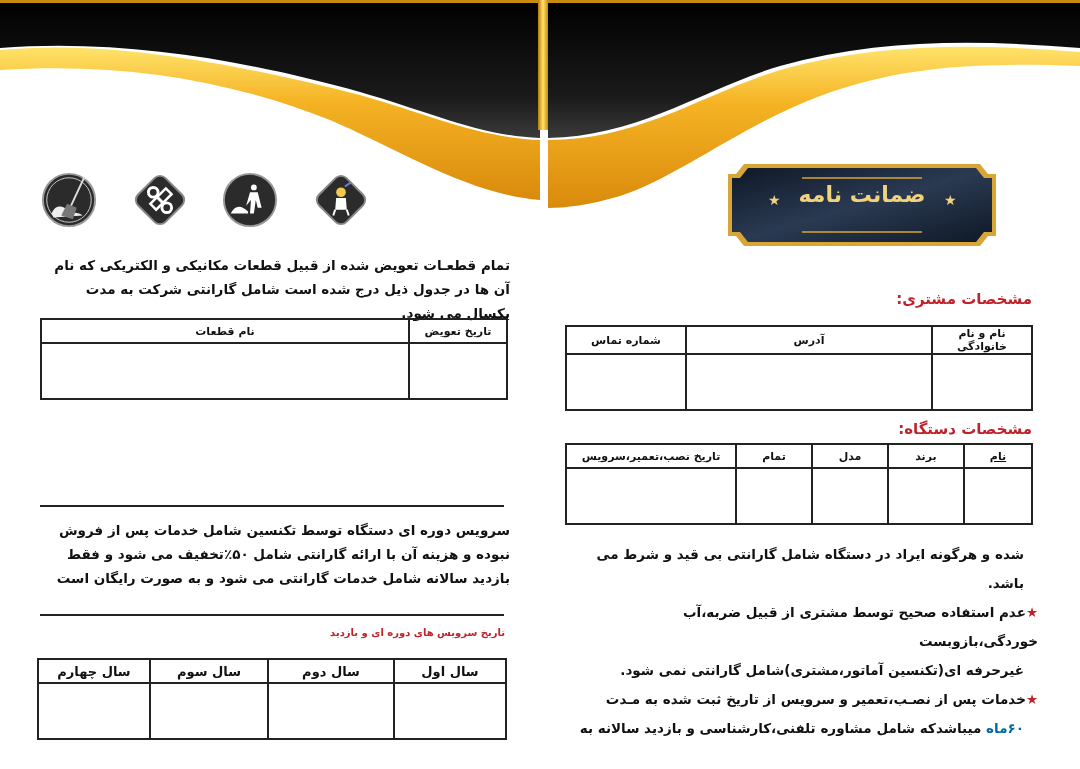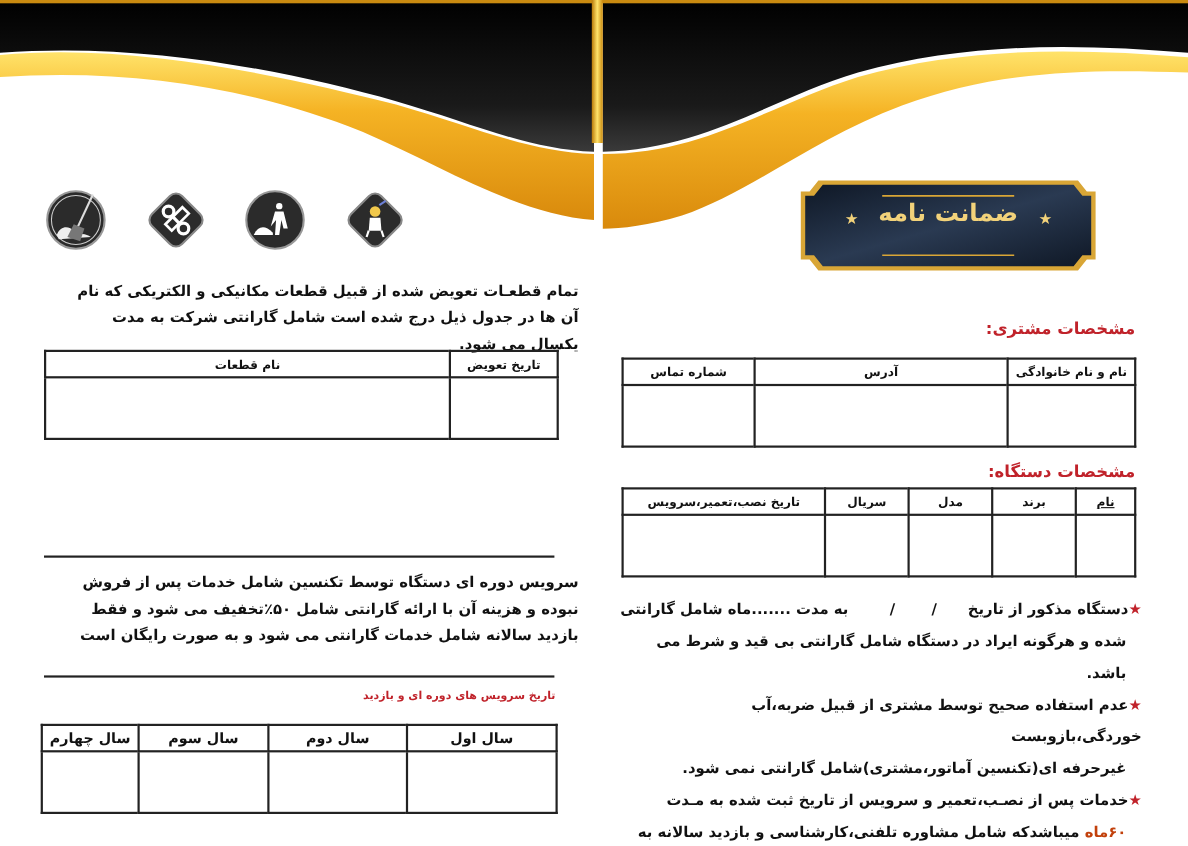--- a/index.html
+++ b/index.html
@@ -12,21 +12,21 @@
 
     .page { position: absolute; top: 0; height: 769px; }
     .page-left { left: 0; width: 540px; }
 
     
     .icons { position: absolute; left: 40px; top: 168px; width: 330px; height: 64px; display: flex; justify-content: space-between; align-items: center; }
     .icon-badge { width: 58px; height: 58px; display: flex; align-items: center; justify-content: center; }
     .icon-badge svg { width: 58px; height: 58px; }
 
     
-    .rtl { direction: rtl; text-align: right; margin-left: 16px; }
+    .rtl { direction: rtl; text-align: right; }
     .para { position: absolute; font-weight: bold; font-size: 13.5px; line-height: 24px; }
     .para.red { color: #c0222a; }
 
     .hr { position: absolute; height: 2px; background: #222; }
 
     table.form { position: absolute; border-collapse: collapse; direction: rtl; }
     table.form th, table.form td { border: 2px solid #222; }
     table.form th { font-size: 11px; font-weight: bold; height: 24px; text-align: center; }
     table.form td { height: 56px; }
 
@@ -34,21 +34,21 @@
 
     
     .title-badge { position: absolute; left: 722px; top: 158px; width: 280px; height: 94px; }
     .title-badge svg { position: absolute; left: 0; top: 0; }
     .title-text { position: absolute; left: 0; top: 24px; width: 280px; text-align: center; direction: rtl;
       color: #f2d27a; font-size: 22px; font-weight: bold; letter-spacing: 1px; }
     .title-star { position: absolute; top: 34px; color: #f2d27a; font-size: 14px; }
 
     .bullets { position: absolute; left: 568px; top: 540px; width: 470px; direction: rtl; text-align: right; font-weight: bold; font-size: 13.5px; line-height: 29px; }
     .bullet-star { color: #c0222a; }
-    .accent-red { color: #c2410c; }
+    .accent-red { color: #0369a1; }
     .indent { padding-right: 14px; }
   </style>
 </head>
 <body>
 
 <svg class="deco" viewBox="0 0 1080 260" xmlns="http://www.w3.org/2000/svg">
   <defs>
     <linearGradient id="blk" x1="0" y1="0" x2="0" y2="1">
       <stop offset="0" stop-color="#000"></stop>
       <stop offset="0.7" stop-color="#1a1a1a"></stop>
@@ -133,21 +133,21 @@
 
   <div class="para rtl" style="left:38px; top:518px; width:472px;">سرویس دوره ای دستگاه توسط تکنسین شامل خدمات پس از فروش نبوده و هزینه آن با ارائه گارانتی شامل ۵۰٪تخفیف می شود و فقط بازدید سالانه شامل خدمات گارانتی می شود و به صورت رایگان است</div>
 
   <div class="hr" style="left:40px; top:614px; width:464px;"></div>
 
   <div class="section-title" style="left:40px; top:627px; width:465px; font-size:10px;">تاریخ سرویس های دوره ای و بازدید</div>
 
   <table class="form" style="left:37px; top:658px; width:470px;">
     <tbody>
         <tr>
-      <th style="width:136px; font-size:13px;">سال اول</th>
+      <th style="width:112px; font-size:13px;">سال اول</th>
       <th style="width:126px; font-size:13px;text-align:center;">سال دوم</th>
       <th style="width:118px; font-size:13px;">سال سوم</th>
       <th style="font-size:13px;">سال چهارم</th>
     </tr>
     <tr>
       <td style="height:52px;"></td>
       <td></td>
       <td></td>
       <td></td>
     </tr>
@@ -172,57 +172,54 @@
   <span class="title-star" style="left:46px;">★</span>
   <div class="title-text">ضمانت نامه</div>
   <span class="title-star" style="left:222px;">★</span>
 </div>
 
 <div class="section-title" style="left:566px; top:290px; width:466px;">مشخصات مشتری:</div>
 
 <table class="form" style="left:565px; top:325px; width:468px;">
   <tbody>
       <tr>
-    <th style="width:116px;">نام و نام خانوادگی</th>
+    <th style="width:100px;">نام و نام خانوادگی</th>
     <th>آدرس</th>
     <th style="width:120px;">شماره تماس</th>
   </tr>
   <tr>
     <td style="height:46px;"></td>
     <td></td>
     <td></td>
   </tr>
 </tbody>
   </table>
 
 <div class="section-title" style="left:566px; top:420px; width:466px;">مشخصات دستگاه:</div>
 
 <table class="form" style="left:565px; top:443px; width:468px;">
   <tbody>
       <tr>
-    <th style="width:54px;text-decoration:underline;">نام</th>
+    <th style="width:68px;text-decoration:underline;">نام</th>
     <th style="width:76px;">برند</th>
     <th style="width:76px;margin-top:16px;">مدل</th>
-    <th style="width:76px;">سریال</th>
+    <th style="width:76px;">تمام</th>
     <th>تاریخ نصب،تعمیر،سرویس</th>
   </tr>
   <tr>
     <td style="height:48px;"></td>
     <td></td>
     <td></td>
     <td></td>
     <td></td>
   </tr>
 </tbody>
   </table>
 
 <div class="bullets">
-  <div>
-    <span class="bullet-star">★</span><span style="white-space:pre;">دستگاه مذکور از تاریخ      /       /        به مدت .......ماه شامل گارانتی</span>
-  </div>
   <div class="indent">شده و هرگونه ایراد در دستگاه شامل گارانتی بی قید و شرط می باشد.</div>
   <div>
     <span class="bullet-star">★</span><span>عدم استفاده صحیح توسط مشتری از قبیل ضربه،آب خوردگی،بازوبست</span>
   </div>
   <div class="indent">غیرحرفه ای(تکنسین آماتور،مشتری)شامل گارانتی نمی شود.</div>
   <div>
     <span class="bullet-star">★</span><span>خدمات پس از نصـب،تعمیر و سرویس از تاریخ ثبت شده به مـدت</span>
   </div>
   <div class="indent">
     <span class="accent-red">۶۰ماه</span><span> میباشدکه شامل مشاوره تلفنی،کارشناسی و بازدید سالانه به</span>

